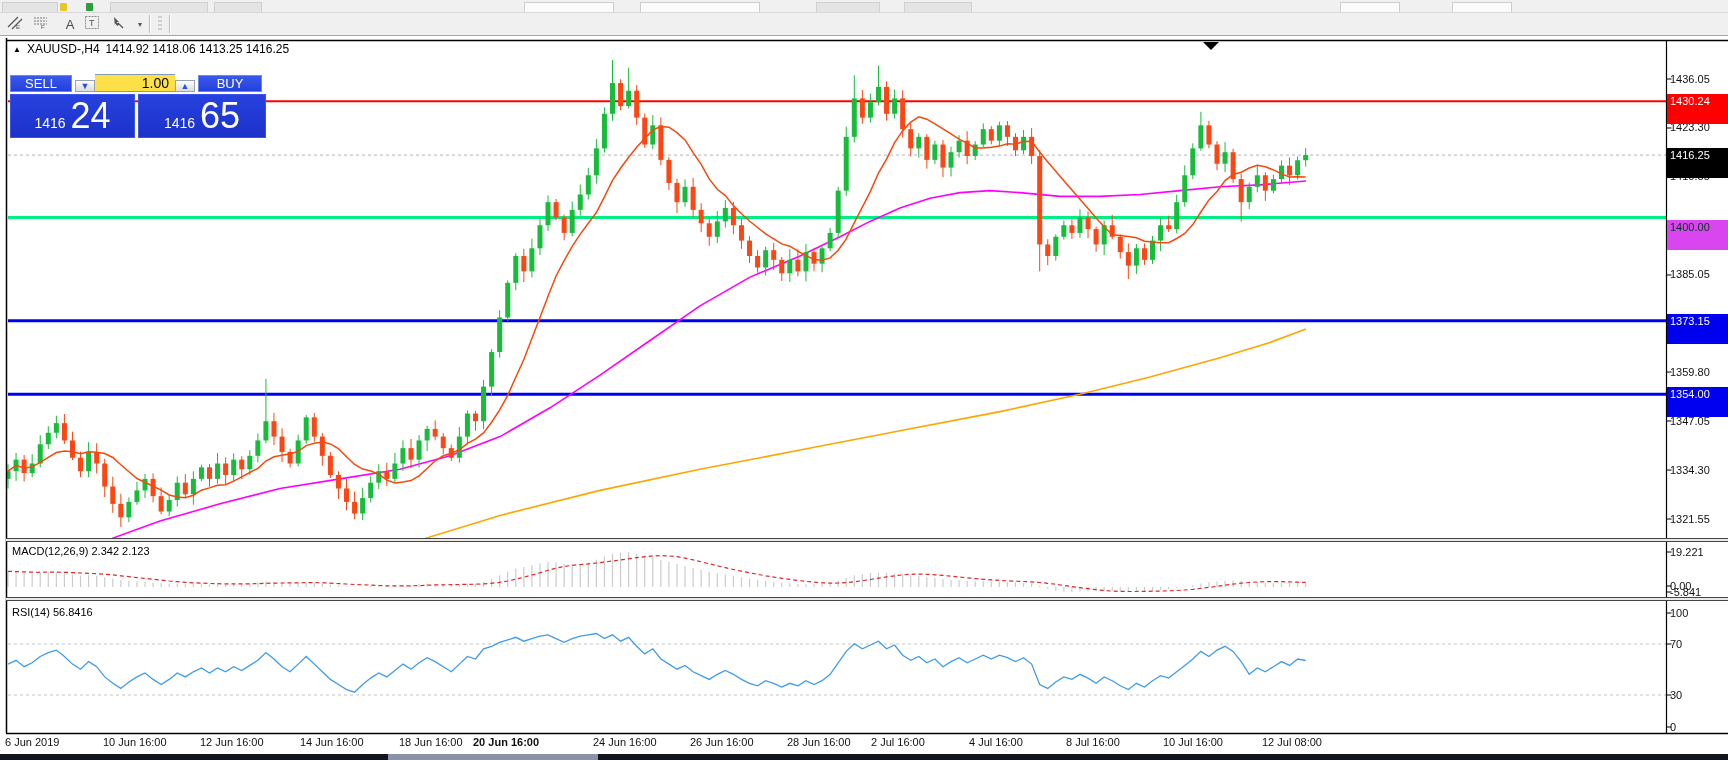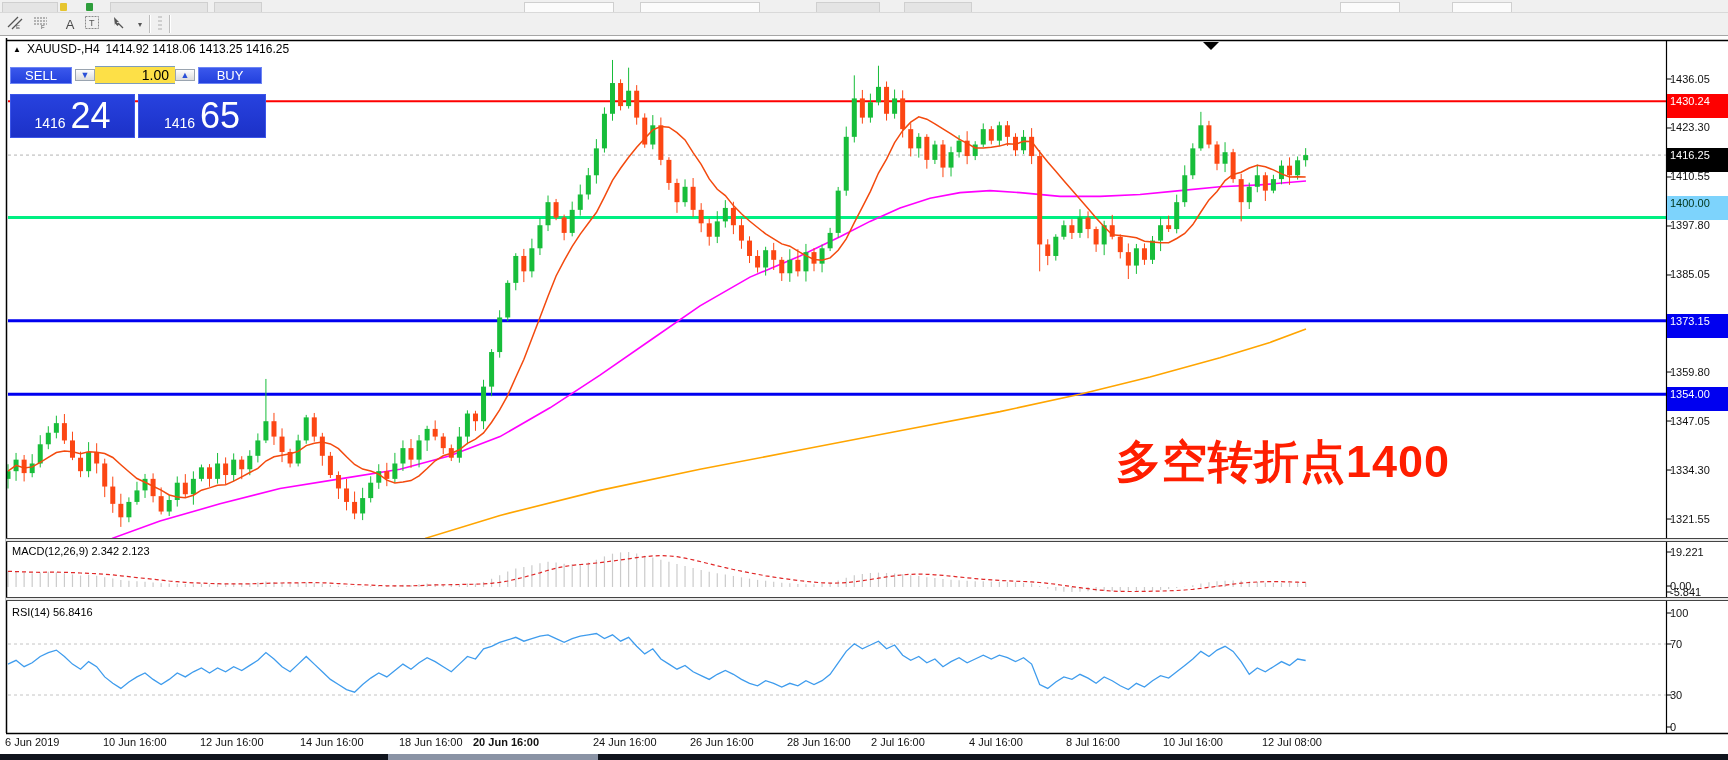--- a/index.html
+++ b/index.html
@@ -21,31 +21,31 @@
   .vsep{width:1px;height:18px;background:#bdbdbd;border-right:1px solid #fff;margin:0 4px;}
   .draghandle{width:4px;height:16px;margin:0 3px;
               background:repeating-linear-gradient(#cfcfcf 0 2px,#f0f0f0 2px 4px);}
   .tf-btn{min-width:25px;height:18px;padding:0 3px;display:flex;align-items:center;justify-content:center;
           font-size:11px;color:#3a3a3a;margin:0 2px;border:1px solid transparent;}
   .tf-btn.active{background:#fcfcfc;border:1px solid #8f8f8f;}
   
   #labels{position:absolute;left:0;top:0;width:1728px;height:760px;z-index:3;pointer-events:none;}
   .axis-label{position:absolute;left:1670px;width:57px;height:13px;font-size:11px;color:#111;
               line-height:13px;white-space:nowrap;}
-  .axis-box{position:absolute;left:1667px;width:61px;height:24px;font-size:11px;line-height:14px;
+  .axis-box{position:absolute;left:1667px;width:61px;height:30px;font-size:11px;line-height:14px;
             padding-left:3px;box-sizing:border-box;white-space:nowrap;}
   .date-label{position:absolute;top:736px;font-size:11px;color:#111;white-space:nowrap;}
   .ind-label{position:absolute;font-size:11px;color:#000;white-space:nowrap;}
   
   #chart-title{position:absolute;left:13px;top:42px;z-index:5;font-size:12px;color:#000;
                display:flex;align-items:center;gap:6px;}
   #chart-title .tri{font-size:8px;}
   
   #trade-widget{position:absolute;left:10px;top:58px;z-index:5;width:258px;}
-  #tw-row1{display:flex;height:34px;align-items:center;}
+  #tw-row1{display:flex;height:34px;align-items:flex-end;}
   .tw-btn{width:62px;background:linear-gradient(#3a58ec,#2340dd);border:1px solid #6d85f5;color:#fff;
           font-size:13px;display:flex;align-items:center;justify-content:center;box-sizing:border-box;}
   .spin-btn{width:20px;background:linear-gradient(#fdfdfd,#dcdcdc);border:1px solid #9aa4b0;
             display:flex;align-items:center;justify-content:center;font-size:9px;color:#2b50d8;
             box-sizing:border-box;}
   #vol-input{width:80px;border:1px solid #7f9db9;border-left:none;border-right:none;background:#fde047;
              font-size:14px;color:#000;text-align:right;padding:0 6px 0 0;box-sizing:border-box;
              font-family:"Liberation Sans",sans-serif;}
   #tw-row1 .gap{width:3px;}
   #tw-row2{display:flex;margin-top:2px;height:44px;}
@@ -684,35 +684,34 @@
         <span class="small">1416</span>
         <span class="big">24</span>
       </div>
       <div class="price-box" id="buy-box">
         <span class="small">1416</span>
         <span class="big">65</span>
       </div>
     </div>
   </div>
 
-  <div id="annotation">多空转折点1400</div>
 
   <div id="labels">
       <div class="axis-label" style="top: 72.5px;">1436.05</div>
       <div class="axis-label" style="top: 121.498px;">1423.30</div>
       <div class="axis-label" style="top: 170.496px;">1410.55</div>
       <div class="axis-label" style="top: 219.495px;">1397.80</div>
       <div class="axis-label" style="top: 268.493px;">1385.05</div>
       <div class="axis-label" style="top: 365.529px;">1359.80</div>
       <div class="axis-label" style="top: 414.527px;">1347.05</div>
       <div class="axis-label" style="top: 463.525px;">1334.30</div>
       <div class="axis-label" style="top: 512.524px;">1321.55</div>
       <div class="axis-box" style="top: 94.3278px; background: rgb(254, 0, 0); color: rgb(255, 255, 255);">1430.24</div>
       <div class="axis-box" style="top: 148.091px; background: rgb(0, 0, 0); color: rgb(255, 255, 255);">1416.25</div>
-      <div class="axis-box" style="top: 196px; background: #7dd3fc; color: rgb(0, 53, 27);">1400.00</div>
+      <div class="axis-box" style="top: 220px; background: #d946ef; color: rgb(0, 53, 27);">1400.00</div>
       <div class="axis-box" style="top: 313.725px; background: rgb(0, 0, 240); color: rgb(255, 255, 255);">1373.15</div>
       <div class="axis-box" style="top: 387.318px; background: rgb(0, 0, 240); color: rgb(255, 255, 255);">1354.00</div>
       <div class="date-label" style="left: 5px;">6 Jun 2019</div>
       <div class="date-label" style="left: 103px;">10 Jun 16:00</div>
       <div class="date-label" style="left: 200px;">12 Jun 16:00</div>
       <div class="date-label" style="left: 300px;">14 Jun 16:00</div>
       <div class="date-label" style="left: 399px;">18 Jun 16:00</div>
       <div class="date-label" style="left: 473px; font-weight: bold;">20 Jun 16:00</div>
       <div class="date-label" style="left: 593px;">24 Jun 16:00</div>
       <div class="date-label" style="left: 690px;">26 Jun 16:00</div>

